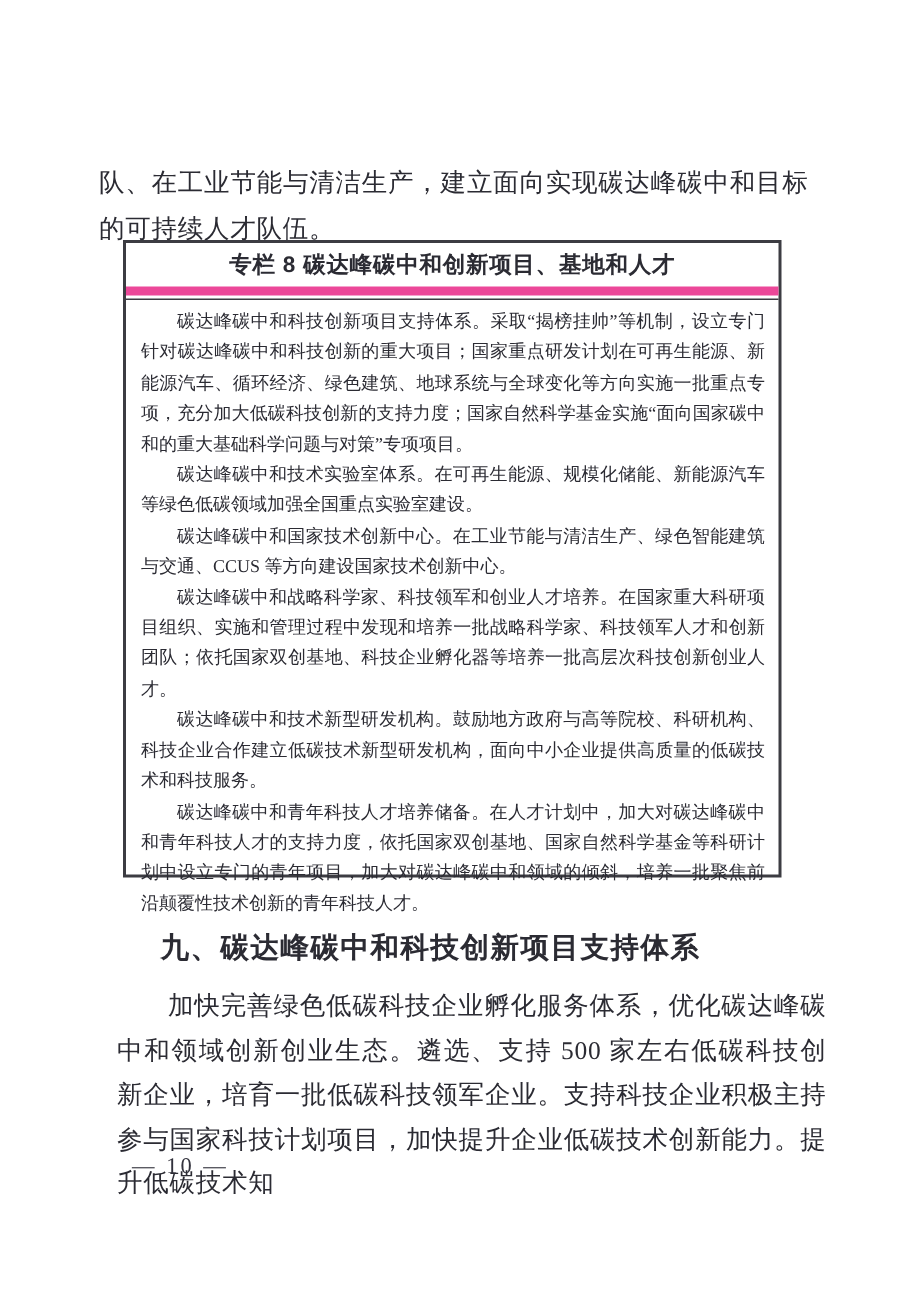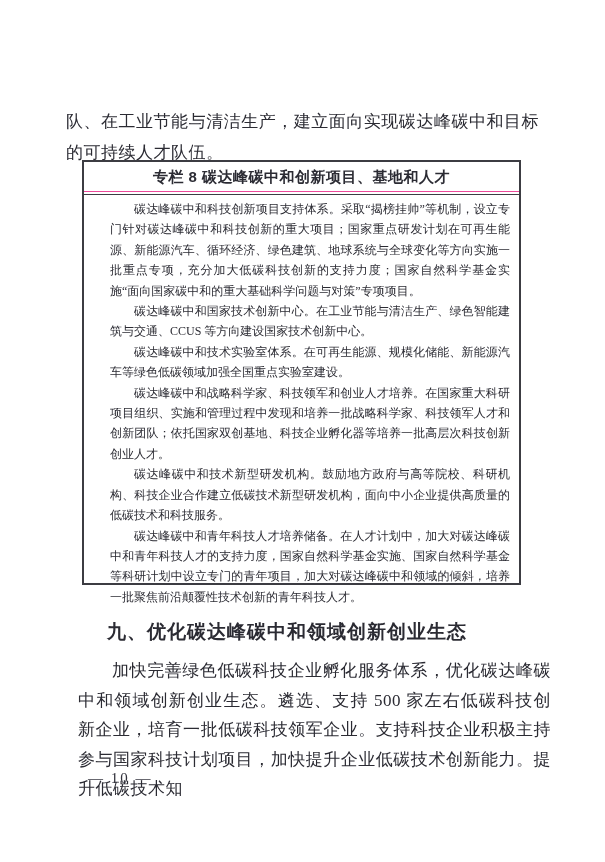--- a/index.html
+++ b/index.html
@@ -37,28 +37,28 @@
     border: 2px solid #3c3c42;
     box-sizing: border-box;
     background: #ffffff;
   }
   .column-box-header {
     height: 29px;
     line-height: 29px;
     text-align: center;
     font-size: 15px;
     font-weight: bold;
-    border-bottom: 1px solid #ec4899;
+    border-bottom: 6px solid #ec4899;
     font-family: "Liberation Sans", "DejaVu Sans", sans-serif;
     letter-spacing: 0.5px;
   }
   .column-box-body {
     border-top: 1px solid #3c3c42;
     margin-top: 2px;
-    padding: 4px 9px 0 26px;
+    padding: 4px 9px 0 10px;
   }
   .column-box-body p {
     margin: 0;
     font-size: 12px;
     line-height: 20.4px;
     text-align: justify;
     text-indent: 2em;
   }
   
   .section-heading {
@@ -97,27 +97,27 @@
 <body>
 
 <div id="page">
 
   <p class="top-para">队、在工业节能与清洁生产，建立面向实现碳达峰碳中和目标的可持续人才队伍。</p>
 
   <div class="column-box">
     <div class="column-box-header">专栏 8 碳达峰碳中和创新项目、基地和人才</div>
     <div class="column-box-body">
       <p>碳达峰碳中和科技创新项目支持体系。采取“揭榜挂帅”等机制，设立专门针对碳达峰碳中和科技创新的重大项目；国家重点研发计划在可再生能源、新能源汽车、循环经济、绿色建筑、地球系统与全球变化等方向实施一批重点专项，充分加大低碳科技创新的支持力度；国家自然科学基金实施“面向国家碳中和的重大基础科学问题与对策”专项项目。</p>
+      <p>碳达峰碳中和技术实验室体系。在可再生能源、规模化储能、新能源汽车等绿色低碳领域加强全国重点实验室建设。</p>
       <p>碳达峰碳中和国家技术创新中心。在工业节能与清洁生产、绿色智能建筑与交通、CCUS 等方向建设国家技术创新中心。</p>
-      <p>碳达峰碳中和技术实验室体系。在可再生能源、规模化储能、新能源汽车等绿色低碳领域加强全国重点实验室建设。</p>
       <p>碳达峰碳中和战略科学家、科技领军和创业人才培养。在国家重大科研项目组织、实施和管理过程中发现和培养一批战略科学家、科技领军人才和创新团队；依托国家双创基地、科技企业孵化器等培养一批高层次科技创新创业人才。</p>
       <p>碳达峰碳中和技术新型研发机构。鼓励地方政府与高等院校、科研机构、科技企业合作建立低碳技术新型研发机构，面向中小企业提供高质量的低碳技术和科技服务。</p>
-      <p>碳达峰碳中和青年科技人才培养储备。在人才计划中，加大对碳达峰碳中和青年科技人才的支持力度，国家自然科学基金实施、国家自然科学基金等科研计划中设立专门的青年项目，加大对碳达峰碳中和领域的倾斜，培养一批聚焦前沿颠覆性技术创新的青年科技人才。</p>
+      <p>碳达峰碳中和青年科技人才培养储备。在人才计划中，加大对碳达峰碳中和青年科技人才的支持力度，依托国家双创基地、国家自然科学基金等科研计划中设立专门的青年项目，加大对碳达峰碳中和领域的倾斜，培养一批聚焦前沿颠覆性技术创新的青年科技人才。</p>
     </div>
   </div>
 
-  <h2 class="section-heading">九、优化碳达峰碳中和领域创新创业生态</h2>
+  <h2 class="section-heading">九、碳达峰碳中和科技创新项目支持体系</h2>
 
   <p class="body-para">加快完善绿色低碳科技企业孵化服务体系，优化碳达峰碳中和领域创新创业生态。遴选、支持 500 家左右低碳科技创新企业，培育一批低碳科技领军企业。支持科技企业积极主持参与国家科技计划项目，加快提升企业低碳技术创新能力。提升低碳技术知</p>
 
   <div class="page-number">— 10 —</div>
 
 </div>
 
 </body></html>

